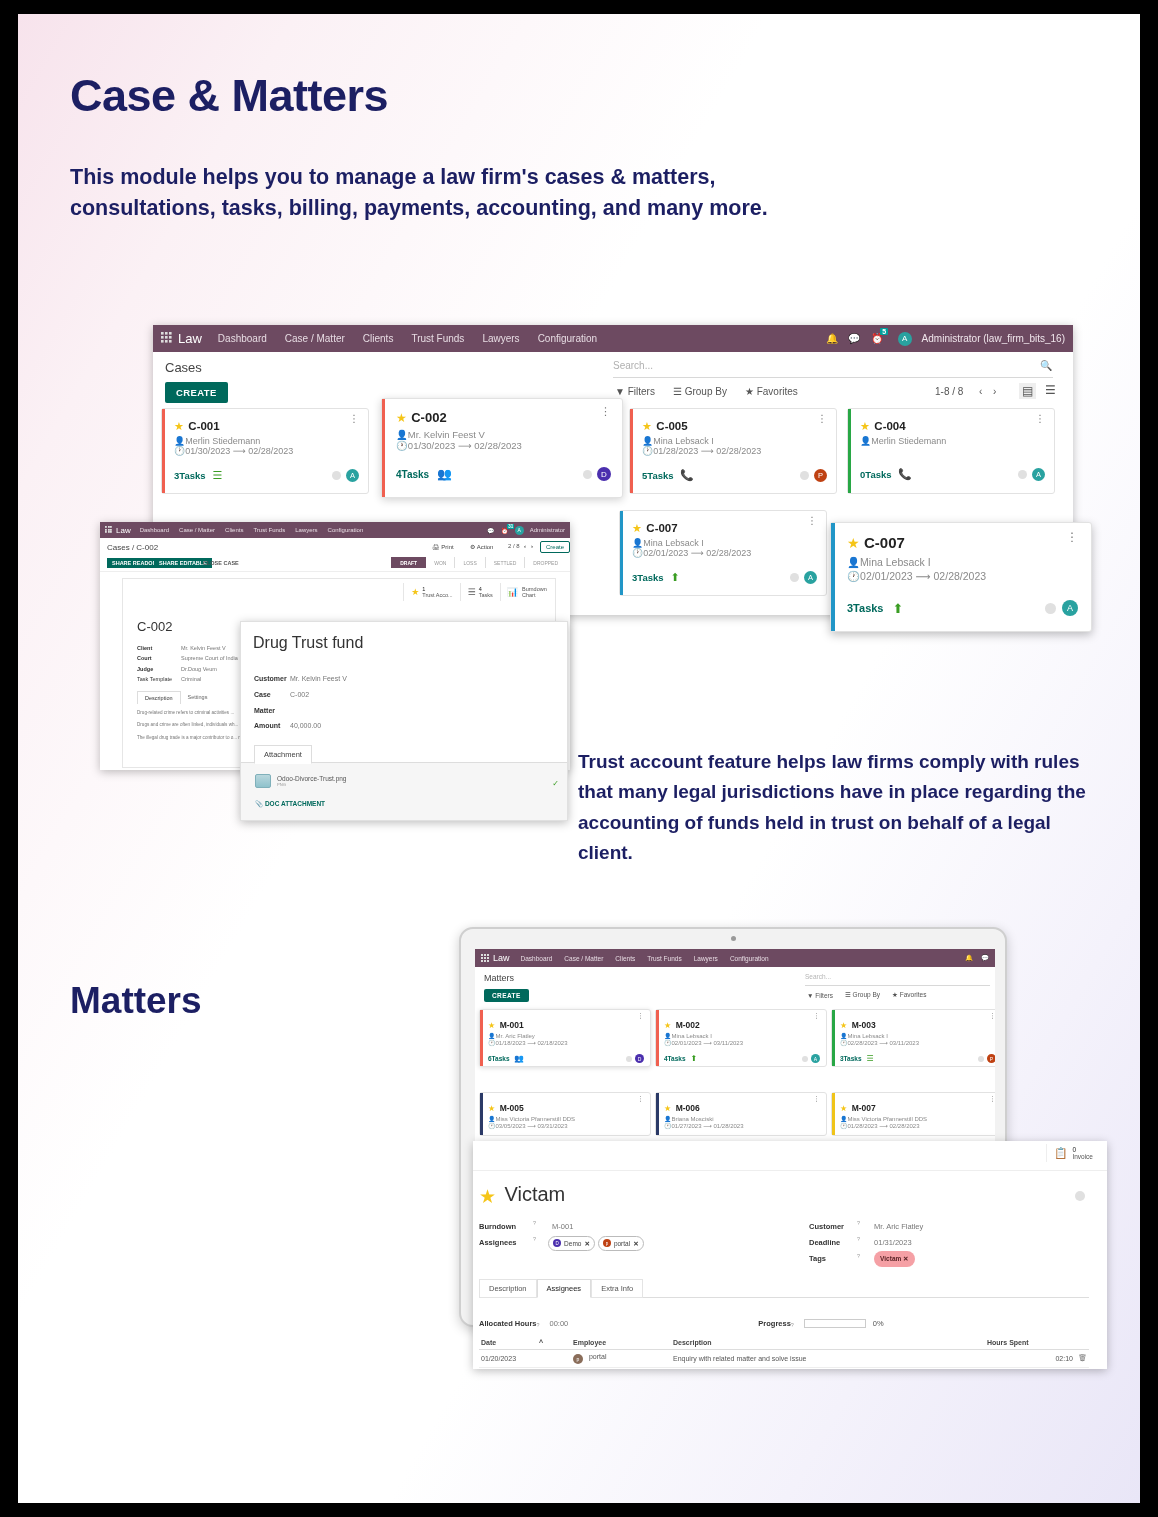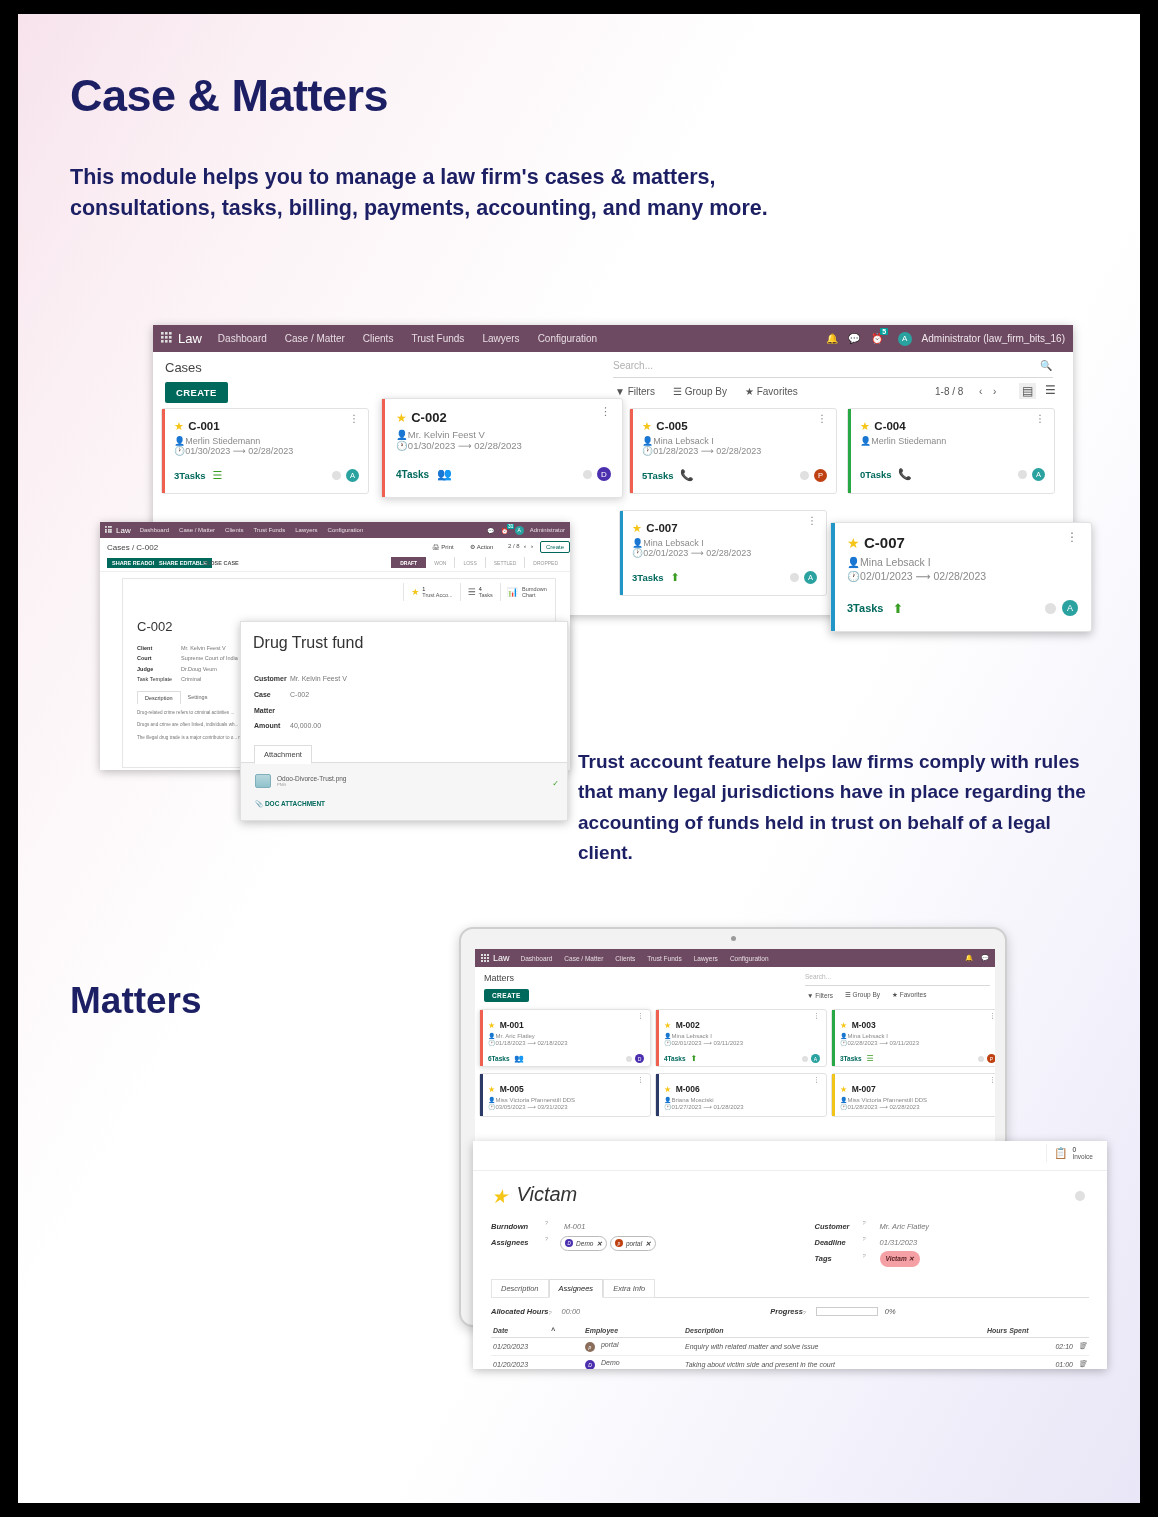--- a/index.html
+++ b/index.html
@@ -435,21 +435,21 @@
             <div style="margin-top:8px; display:flex; align-items:center;">
               <span class="ktasks" style="font-size:6.5px;">3Tasks</span>
               <span style="color:#3a9d23; margin-left:5px; font-size:8px;">☰</span>
               <span class="grey-dot" style="margin-left:auto; width:6px; height:6px;"></span>
               <span class="mini-av" style="background:#bf4112; width:9px; height:9px; font-size:5px; margin-left:3px;">P</span>
             </div>
           </div>
         </div>
       </div>
 
-      <div style="position:relative; height:46px; padding:0 4px; margin-top:2px;">
+      <div style="position:relative; height:46px; padding:0 4px; margin-top:21px;">
         <div class="kcard" style="position:absolute; left:4px; top:0; width:172px; height:44px;">
           <div class="stripe" style="background:#2b3a67;"></div>
           <div style="padding:4px 6px 0 8px;">
             <span class="star" style="font-size:8px;">★</span>
             <span class="ktitle" style="font-size:8.5px;">M-005</span>
             <span class="dots" style="float:right; font-size:7px;">⋮</span>
             <div class="kline" style="font-size:6px;">👤<span>Miss Victoria Pfannerstill DDS</span></div>
             <div class="kline" style="font-size:6px;">🕐<span>03/05/2023</span> ⟶ <span>03/31/2023</span></div>
           </div>
         </div>
@@ -478,21 +478,21 @@
   </div>
 
   <div class="shot" style="left:455px; top:1127px; width:634px; height:228px; z-index:11;">
     <div style="position:relative; height:30px; border-bottom:1px solid #eee;">
       <div style="position:absolute; right:6px; top:3px; display:flex; gap:4px; align-items:center; border-left:1px solid #eee; padding:2px 8px; font-size:6.5px; color:#555;">
         <span style="font-size:11px; color:#666;">📋</span>
         <span><span style="display:block; color:#222;">0</span><span>Invoice</span></span>
       </div>
     </div>
 
-    <div style="position:relative; padding:12px 18px 0 18px;font-style:italic;">
+    <div style="position:relative; padding:12px 18px 0 6px;">
       <span class="star" style="font-size:19px; vertical-align:-2px;">★</span>
       <span style="font-size:20px; color:#333; margin-left:4px;">Victam</span>
       <span class="grey-dot" style="position:absolute; right:22px; top:20px; width:10px; height:10px; display:inline-block;"></span>
 
       <div style="display:flex; margin-top:10px; font-size:7.5px; line-height:2.1;">
         <div style="width:330px;">
           <div>
             <span class="fld-lbl" style="display:inline-block; width:54px;">Burndown</span><span class="sup">?</span>
             <span class="fld-val" style="margin-left:14px;">M-001</span>
           </div>
@@ -531,21 +531,21 @@
         </div>
       </div>
 
       <div style="display:flex; margin-top:12px; font-size:7.5px;">
         <span style="padding:4px 9px; color:#555; border:1px solid #e4e4e4;">Description</span>
         <span style="padding:4px 9px; color:#222; border:1px solid #ddd; border-bottom:1px solid #fff; background:#fff;">Assignees</span>
         <span style="padding:4px 9px; color:#555; border:1px solid #e4e4e4;">Extra Info</span>
       </div>
       <div style="border-top:1px solid #ddd; margin-top:-1px;"></div>
 
-      <div style="display:flex; align-items:flex-end; margin-top:9px; font-size:7.5px;">
+      <div style="display:flex; align-items:flex-end; margin-top:21px; font-size:7.5px;">
         <span class="fld-lbl">Allocated Hours</span>
           <span class="sup">?</span>
         <span class="fld-val" style="margin-left:10px;">00:00</span>
         <span class="fld-lbl" style="margin-left:190px;">Progress</span>
           <span class="sup">?</span>
         <span style="display:inline-block; width:62px; height:9px; border:1px solid #ccc; margin-left:10px; background:#fff;"></span>
         <span style="margin-left:7px; color:#555;">0%</span>
       </div>
 
       <table class="ts" style="margin-top:8px; font-size:7px;">

